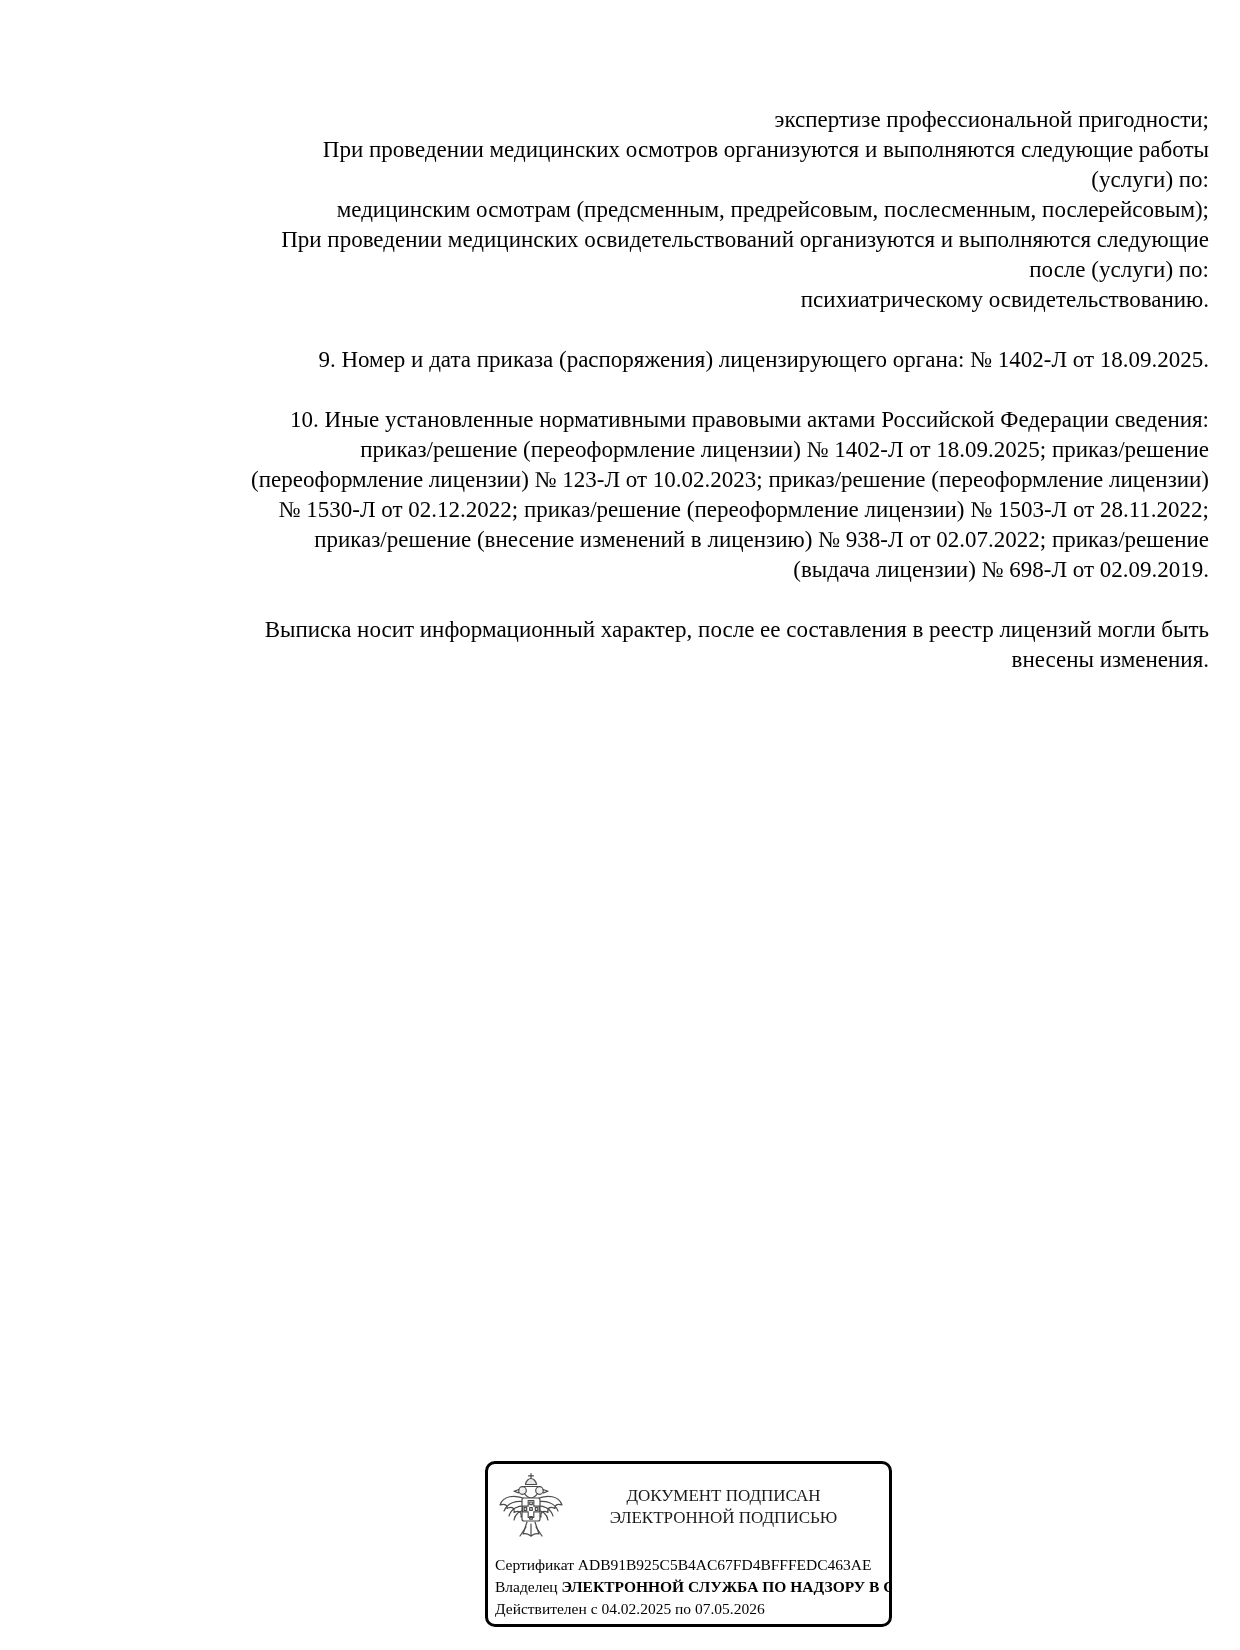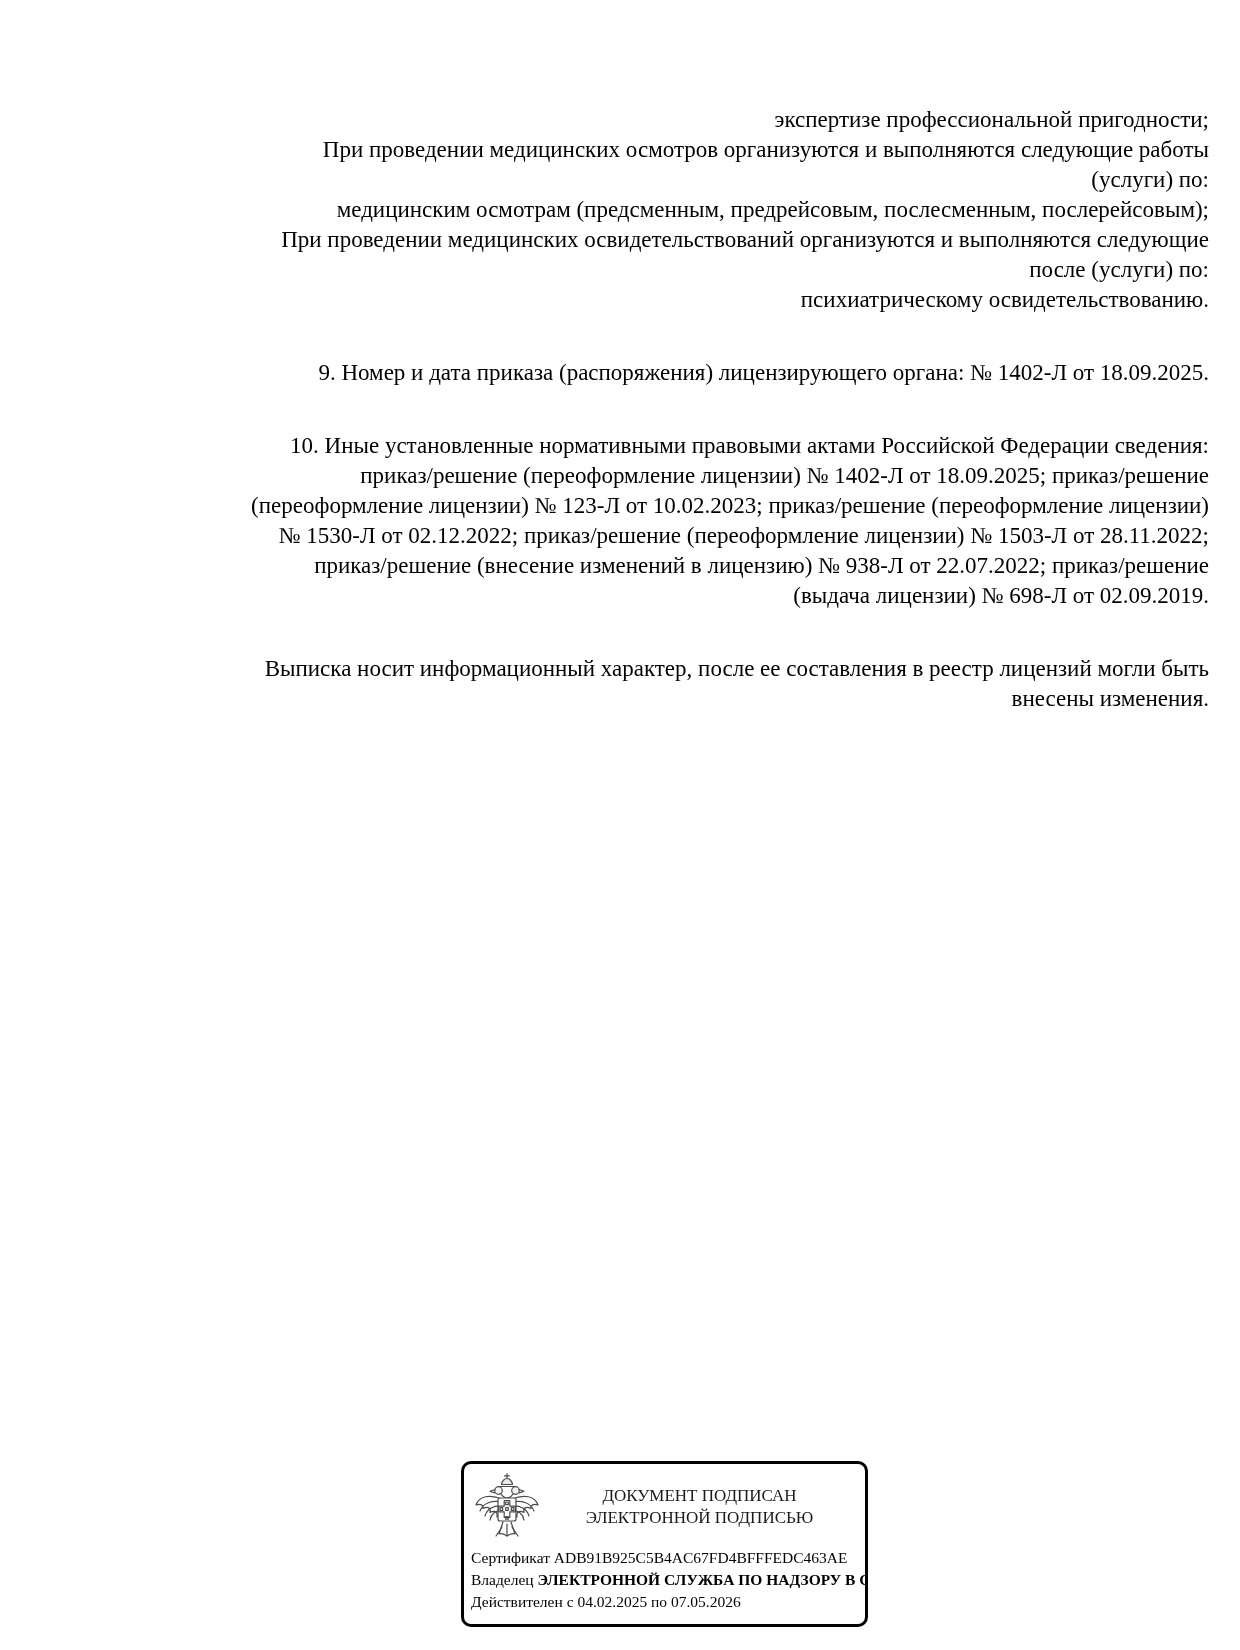--- a/index.html
+++ b/index.html
@@ -16,27 +16,27 @@
   
   .doc-body {
     position: absolute;
     left: 147px;
     top: 105px;
     width: 1062px;
     font-size: 23px;
     line-height: 30px;
   }
   .para { margin: 0; text-align: right; }
-  .para + .para { margin-top: 43px; }
+  .para + .para { margin-top: 30px; }
   .line { white-space: pre; }
 
   
   .stamp {
     position: absolute;
-    left: 461px;
+    left: 485px;
     top: 1461px;
     width: 407px;
     height: 166px;
     box-sizing: border-box;
     border: 3px solid #000000;
     border-radius: 10px;
     background: #ffffff;
     overflow: hidden;
   }
   .stamp-top {
@@ -50,20 +50,21 @@
     text-align: center;
     font-size: 17px;
     line-height: 22px;
     padding-top: 13px;
     color: #1a1a1a;
   }
   .stamp-lines {
     padding: 3px 0 0 7px;
     font-size: 15.5px;
     line-height: 22px;
+    margin-top: 7px;
   }
   .sline { white-space: nowrap; overflow: hidden; }
   .sline b { font-weight: bold; }
 </style>
 </head>
 <body>
 
 <div class="doc-body">
     <div class="para">
       <div class="line">  экспертизе профессиональной пригодности;</div>
@@ -75,21 +76,21 @@
       <div class="line">  психиатрическому освидетельствованию.</div>
     </div>
     <div class="para">
       <div class="line">9. Номер и дата приказа (распоряжения) лицензирующего органа: № 1402-Л от 18.09.2025.</div>
     </div>
     <div class="para">
       <div class="line">10. Иные установленные нормативными правовыми актами Российской Федерации сведения:</div>
       <div class="line">приказ/решение (переоформление лицензии) № 1402-Л от 18.09.2025; приказ/решение</div>
       <div class="line">(переоформление лицензии) № 123-Л от 10.02.2023; приказ/решение (переоформление лицензии)</div>
       <div class="line">№ 1530-Л от 02.12.2022; приказ/решение (переоформление лицензии) № 1503-Л от 28.11.2022;</div>
-      <div class="line">приказ/решение (внесение изменений в лицензию) № 938-Л от 22.07.2022; приказ/решение</div>
+      <div class="line">приказ/решение (внесение изменений в лицензию) № 938-Л от 02.07.2022; приказ/решение</div>
       <div class="line">(выдача лицензии) № 698-Л от 02.09.2019.</div>
     </div>
     <div class="para">
       <div class="line">Выписка носит информационный характер, после ее составления в реестр лицензий могли быть</div>
       <div class="line">внесены изменения.</div>
     </div>
   </div>
 
 <div class="stamp">
   <div class="stamp-top">

